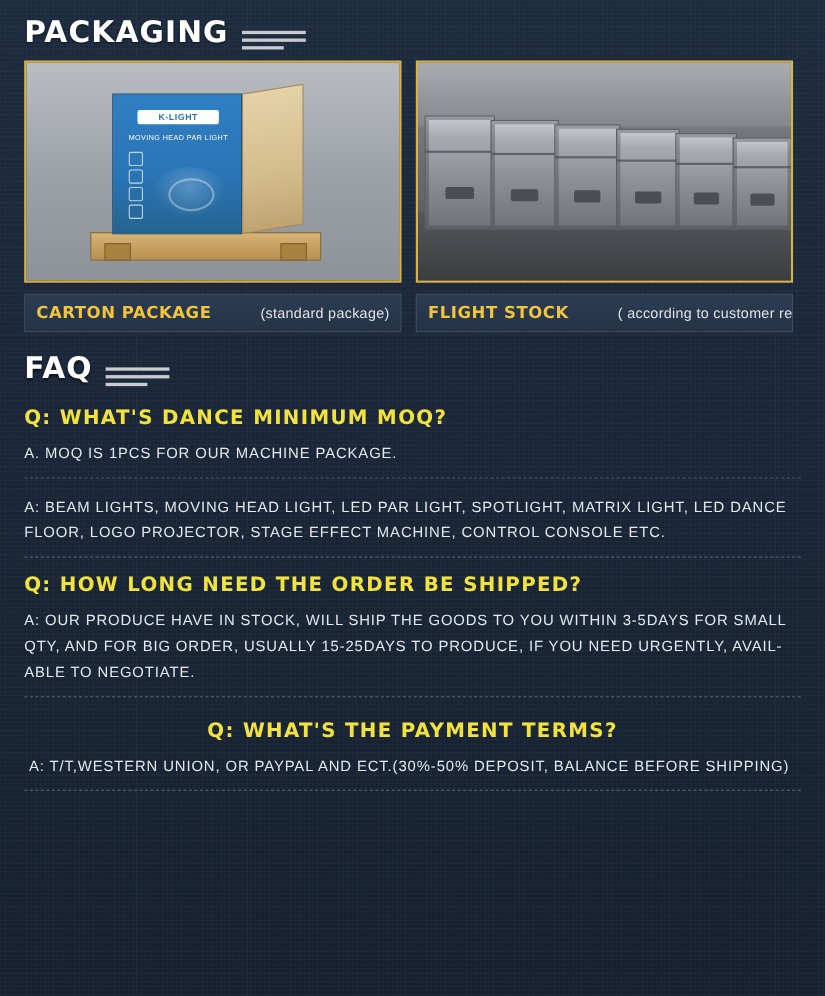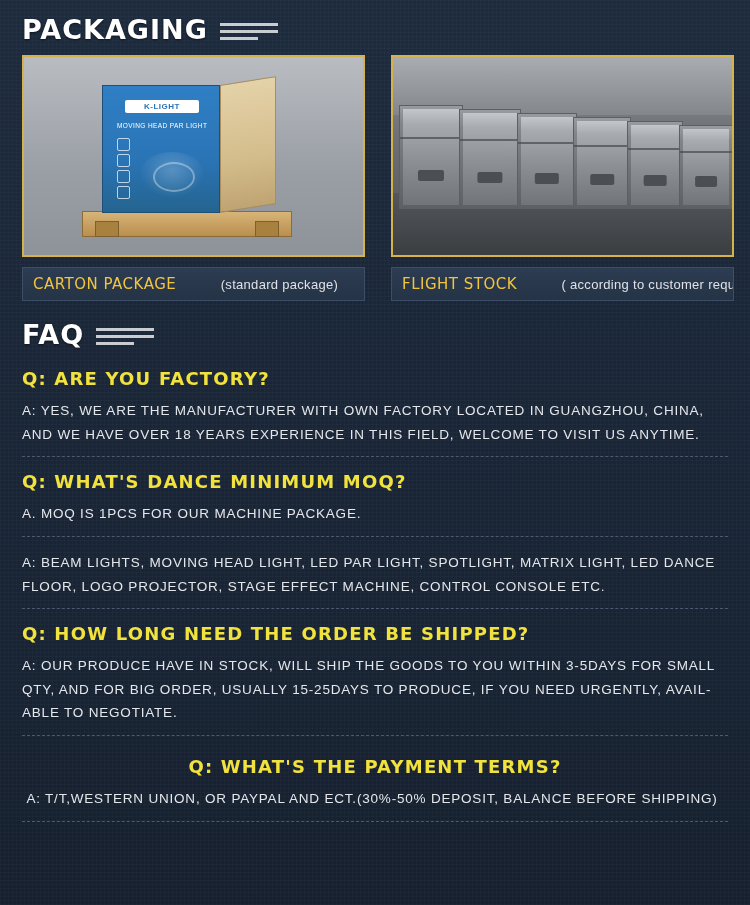--- a/index.html
+++ b/index.html
@@ -16,41 +16,41 @@
     color: #e8eaed;
     overflow: hidden;
     position: relative;
   }
 
   .page { position: relative; width: 750px; height: 905px; padding: 0 22px; }
 
   
   .section-head {
     display: flex;
-    align-items: center;
+    align-items: flex-end;
     gap: 12px;
     padding-top: 14px;
   }
   .section-head h2 {
     margin: 0;
     font-family: "DejaVu Sans", sans-serif;
     font-size: 27px;
     font-weight: bold;
     letter-spacing: 1px;
     color: #ffffff;
     text-shadow: 0 1px 2px rgba(0,0,0,0.6);
   }
   .head-lines { display: flex; flex-direction: column; gap: 4px; padding-top: 4px; }
   .head-lines span { display: block; height: 3px; background: #c9ccd1; }
   .head-lines span:nth-child(1) { width: 58px; }
   .head-lines span:nth-child(2) { width: 58px; }
   .head-lines span:nth-child(3) { width: 38px; }
 
   
-  .pack-row { display: flex; gap: 26px; margin-top: 10px; }
+  .pack-row { display: flex; gap: 13px; margin-top: 10px; }
   .pack-col { width: 343px; }
   .pack-img {
     width: 343px; height: 202px;
     border: 2px solid #d6b24a;
     position: relative;
     overflow: hidden;
   }
   .pack-img.left {
     background: linear-gradient(180deg,#b9bdc2 0%, #9ba0a6 55%, #8e9399 100%);
   }
@@ -137,21 +137,21 @@
   .pack-caption {
     width: 343px; margin-top: 10px;
     background: linear-gradient(180deg,#2c3c52,#253346);
     border: 1px solid #3d4e66;
     padding: 7px 10px;
     white-space: nowrap;
     overflow: hidden;
   }
   .cap-strong {
     font-family: "DejaVu Sans", sans-serif;
-    font-size: 15px; font-weight: normal; color: #f2c53d; letter-spacing: .5px;
+    font-size: 15px; font-weight: bold; color: #f2c53d; letter-spacing: .5px;
   }
   .cap-normal { font-size: 13px; color: #dfe2e6; letter-spacing: .3px; margin-left: 40px; }
 
   
   .faq { margin-top: 18px; }
   .faq-item { padding-bottom: 10px; border-bottom: 1px dashed #4b5a70; margin-bottom: 14px; }
   .faq-item:last-child { margin-bottom: 0; }
   .faq-q {
     font-family: "DejaVu Sans", sans-serif;
     font-size: 18px; font-weight: bold; color: #f2e23d;
@@ -222,24 +222,20 @@
     <h2>FAQ</h2>
     <div class="head-lines">
       <span></span>
         <span></span>
         <span></span>
     </div>
   </div>
 
   <div class="faq">
 
-    <div class="faq-item">
-      <p class="faq-q">Q: ARE YOU FACTORY?</p>
-      <p class="faq-a">A: YES, WE ARE THE MANUFACTURER WITH OWN FACTORY LOCATED IN GUANGZHOU, CHINA, AND WE HAVE OVER 18 YEARS EXPERIENCE IN THIS FIELD, WELCOME TO VISIT US ANYTIME.</p>
-    </div>
 
     <div class="faq-item">
       <p class="faq-q">Q: WHAT'S DANCE MINIMUM MOQ?</p>
       <p class="faq-a">A. MOQ IS 1PCS FOR OUR MACHINE PACKAGE.</p>
     </div>
 
     <div class="faq-item">
       <p class="faq-a">A: BEAM LIGHTS, MOVING HEAD LIGHT, LED PAR LIGHT, SPOTLIGHT, MATRIX LIGHT, LED DANCE FLOOR, LOGO PROJECTOR, STAGE EFFECT MACHINE, CONTROL CONSOLE ETC.</p>
     </div>
 

